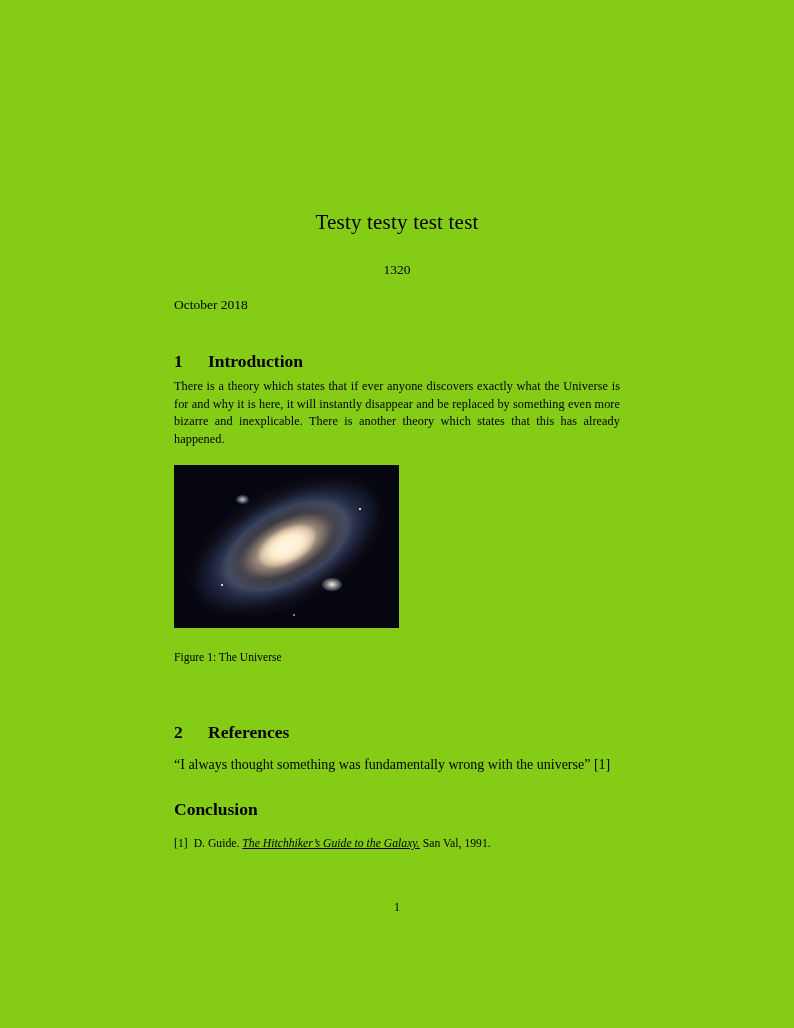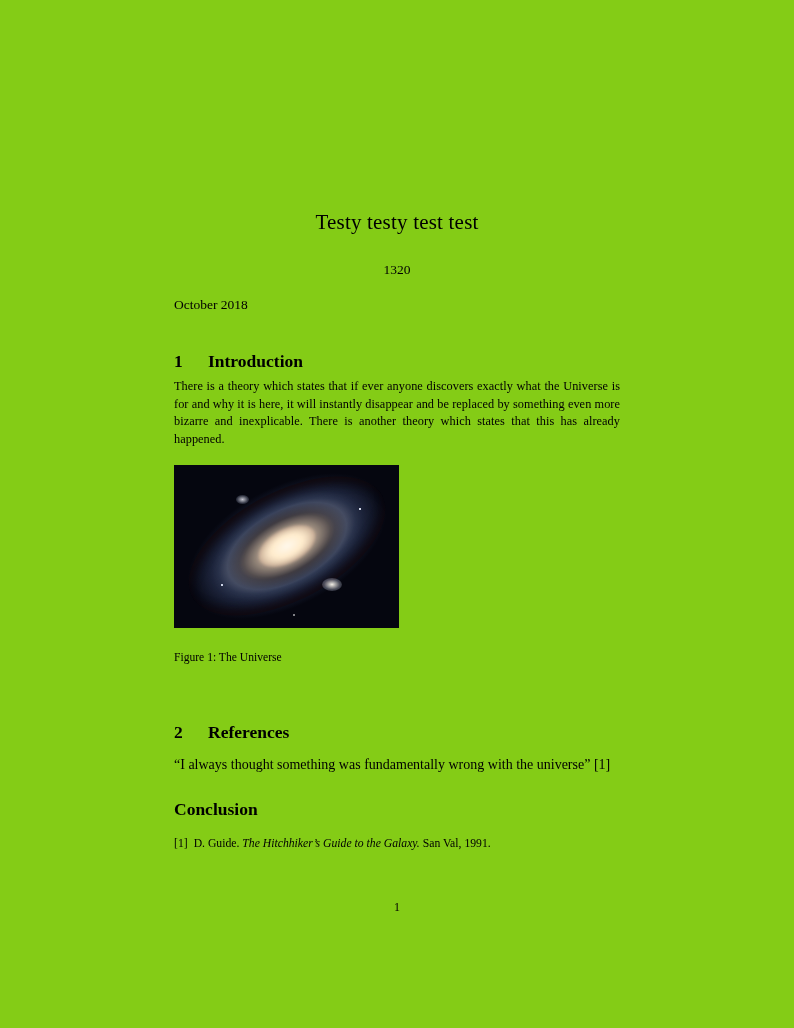--- a/index.html
+++ b/index.html
@@ -185,21 +185,21 @@
     color: #000;
   }
   .bib-entry {
     font-size: 11.7px;
     margin-top: 17px;
     color: #000;
     display: flex;
     gap: 6px;
   }
   .bib-entry .label { flex: 0 0 auto; }
-  .bib-entry em { font-style: italic; }
+  .bib-entry em { font-style: italic; text-decoration: underline; }
   .page-number {
     position: absolute;
     left: 0;
     right: 0;
     top: 900px;
     text-align: center;
     font-size: 12px;
     color: #000;
   }
 </style>

